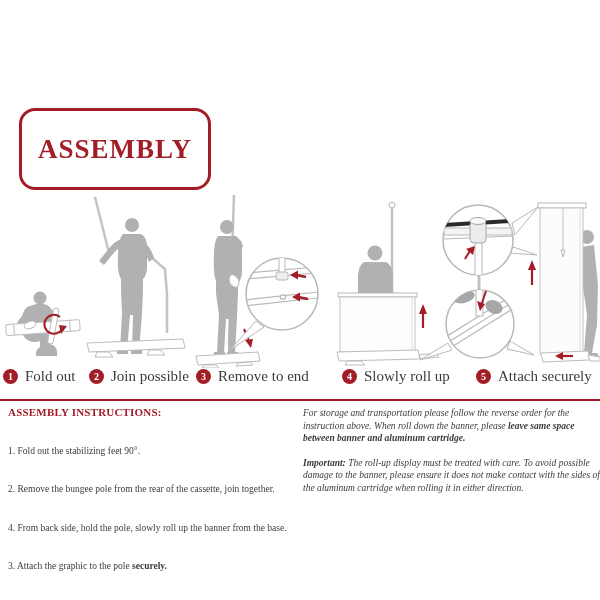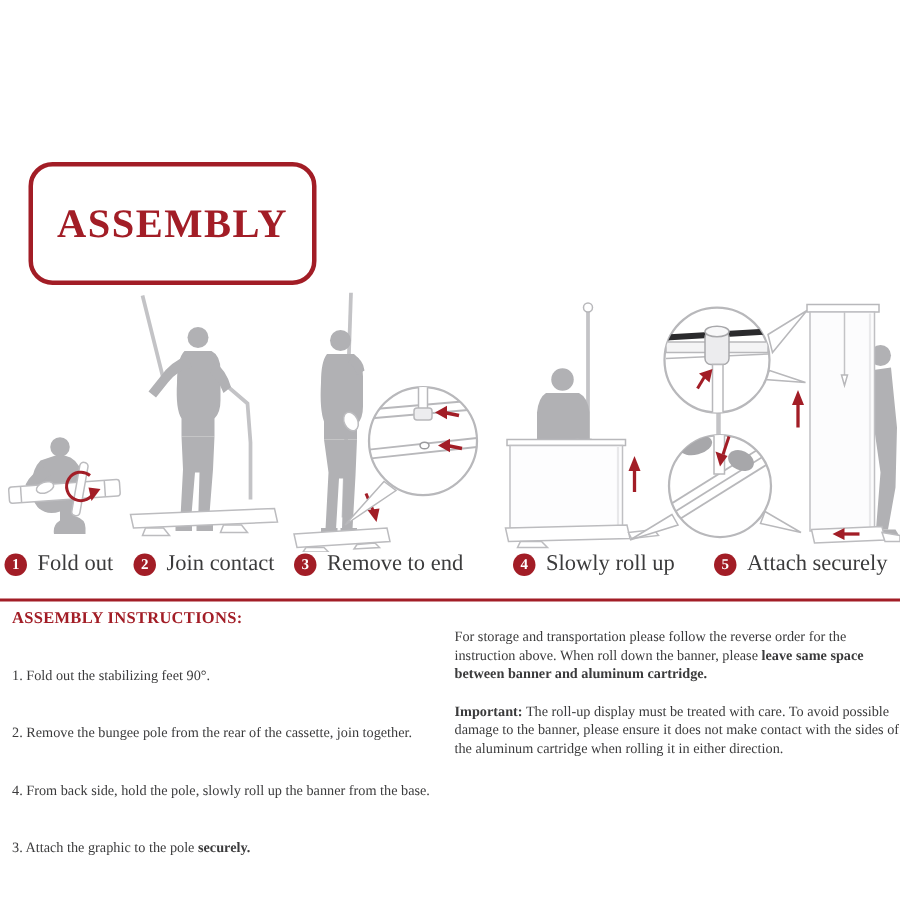--- a/index.html
+++ b/index.html
@@ -26,21 +26,21 @@
     line-height:15px;
   }
   .step-label{font-size:15px;color:#3b3b3c;white-space:nowrap;}
   
   .divider{position:absolute;left:0;top:399px;width:600px;height:2px;background:#A21D26;}
   
   .left-col{position:absolute;left:8px;top:407px;width:292px;font-size:9.5px;line-height:11.5px;}
   .left-col .heading{color:#A21D26;font-weight:700;font-size:11px;margin-bottom:17px;letter-spacing:0.2px;}
   .left-col .li{white-space:nowrap;margin-top:27px;}
   .right-col{position:absolute;left:303px;top:407px;width:297px;font-size:9.5px;line-height:12.5px;}
-  .right-col .para{margin:12px 0 12px 0;}
+  .right-col .para{margin:0 0 12px 0;font-style:italic;}
   b{font-weight:700;}
 </style>
 </head>
 <body>
 
 <div id="canvas">
 
   <div class="title-box">
     <div class="title-line1">ASSEMBLY</div>
   </div>
@@ -217,21 +217,21 @@
       </g>
     </g>
   </svg>
 
   <div class="step" style="left:3px">
     <div class="badge">1</div>
     <div class="step-label">Fold out</div>
   </div>
   <div class="step" style="left:89px">
     <div class="badge">2</div>
-    <div class="step-label">Join contact</div>
+    <div class="step-label">Join possible</div>
   </div>
   <div class="step" style="left:196px">
     <div class="badge">3</div>
     <div class="step-label">Remove to end</div>
   </div>
   <div class="step" style="left:342px">
     <div class="badge">4</div>
     <div class="step-label">Slowly roll up</div>
   </div>
   <div class="step" style="left:476px">

